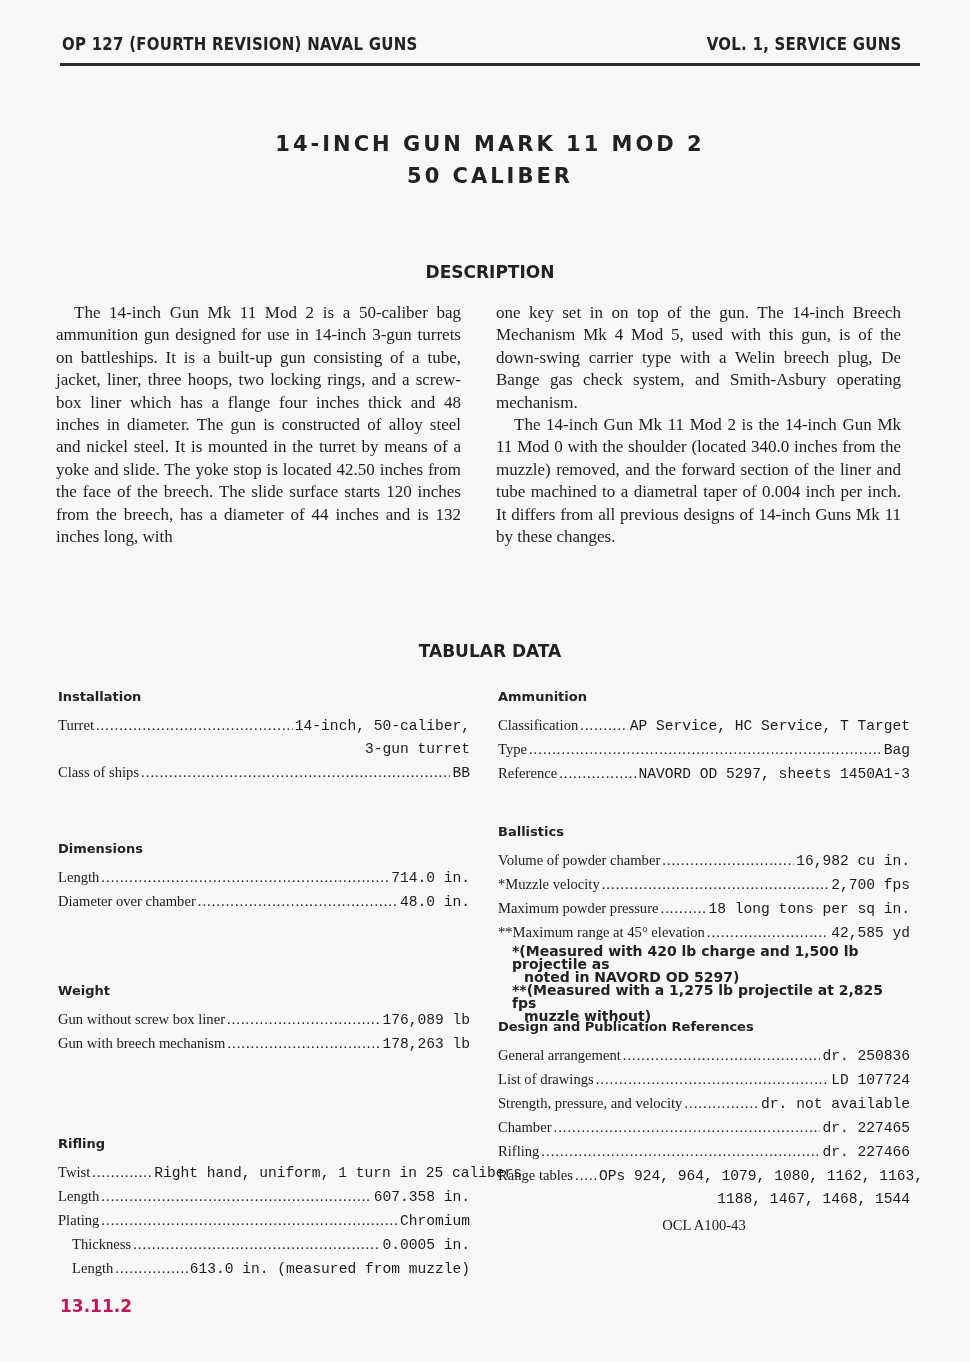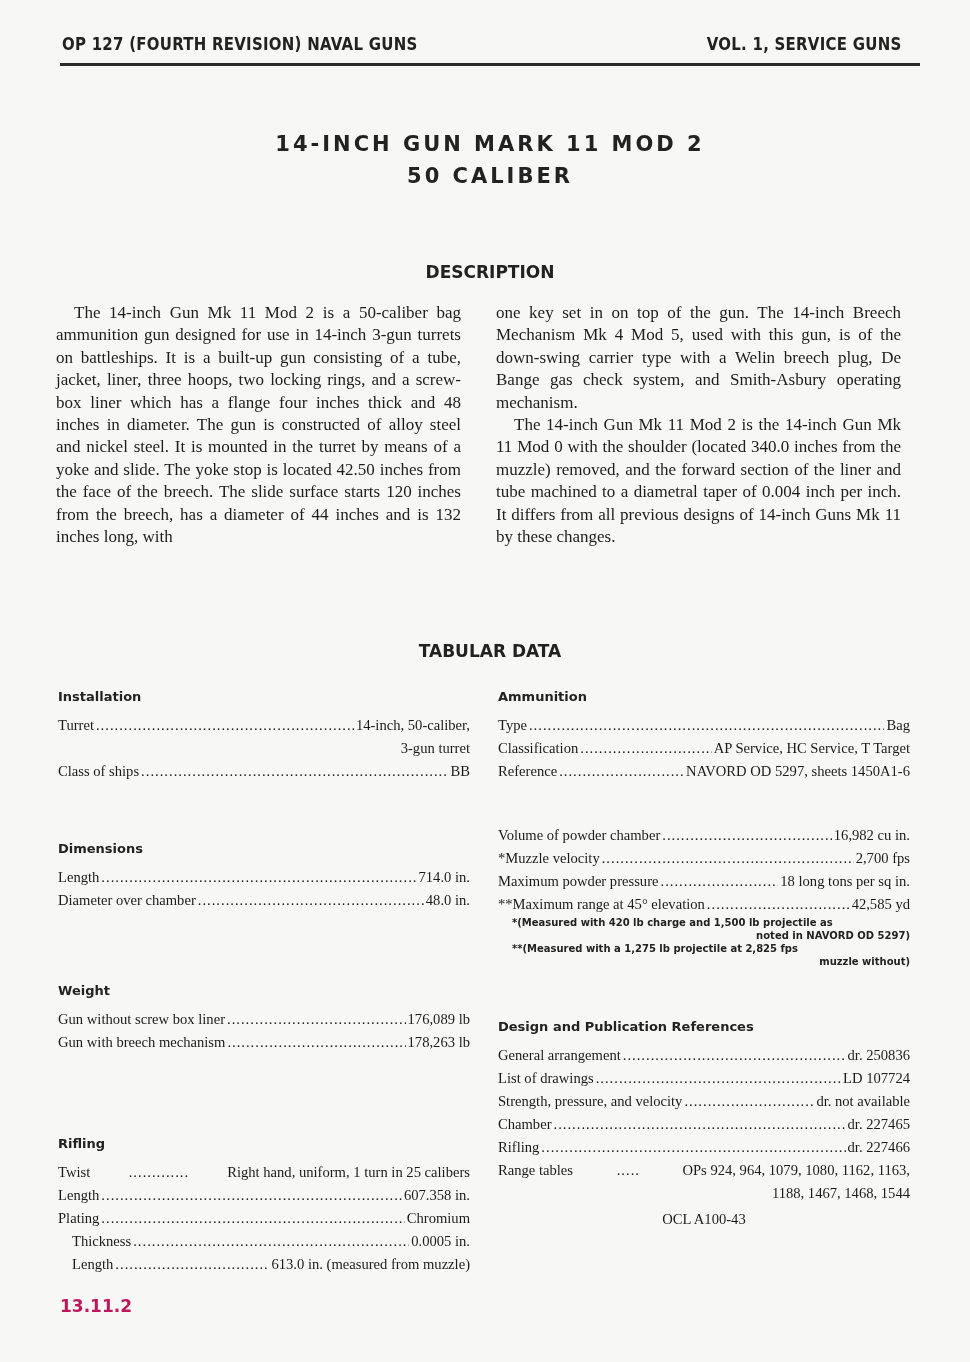--- a/index.html
+++ b/index.html
@@ -50,29 +50,29 @@
       justify-content: space-between;
     }
     .row .lbl { flex: 0 0 auto; }
     .row .dots {
       flex: 1 1 auto; overflow: hidden; margin: 0 2px;
     }
     .row .dots::before {
       content: "........................................................................................................................................";
       letter-spacing: 1px;
     }
-    .row .val { flex: 0 0 auto; }
+    .row .val { flex: 0 0 auto; font-family: Liberation Mono, monospace; }
     .row.cont { justify-content: flex-end; }
     .row.ind { padding-left: 14px; }
     .note {
       font-family: "DejaVu Sans", "Liberation Sans", sans-serif;
-      font-weight: bold; font-size: 10px; line-height: 13px; padding-left: 14px;
+      font-weight: bold; font-size: 14px; line-height: 13px; padding-left: 14px;
       color: #222;
     }
-    .note .cont { padding-left: 12px; display: block; text-align: right; }
+    .note .cont { padding-left: 12px; display: block; }
     .ocl { text-align: center; font-size: 14.6px; margin-top: 6px; }
     .pageno {
       position: absolute; left: 60px; top: 1296px;
       font-family: "DejaVu Sans", "Liberation Sans", sans-serif;
       font-weight: bold; font-size: 17px; color: #be185d;
     }
   </style>
 </head>
 <body>
 
@@ -169,37 +169,38 @@
   <div class="row ind">
     <span class="lbl">Length</span>
       <span class="dots"></span>
       <span class="val">613.0 in. (measured from muzzle)</span>
   </div>
 </div>
 
 <div class="col" style="left:498px; top:689px;">
   <div class="sub">Ammunition</div>
   <div class="row">
+    <span class="lbl">Classification</span>
+      <span class="dots"></span>
+      <span class="val">AP Service, HC Service, T Target</span>
+  </div>
+  <div class="row">
     <span class="lbl">Type</span>
       <span class="dots"></span>
       <span class="val">Bag</span>
   </div>
   <div class="row">
-    <span class="lbl">Classification</span>
-      <span class="dots"></span>
-      <span class="val">AP Service, HC Service, T Target</span>
-  </div>
-  <div class="row">
     <span class="lbl">Reference</span>
       <span class="dots"></span>
-      <span class="val">NAVORD OD 5297, sheets 1450A1-6</span>
+      <span class="val">NAVORD OD 5297, sheets 1450A1-3</span>
   </div>
 </div>
 
 <div class="col" style="left:498px; top:824px;">
+  <div class="sub">Ballistics</div>
   <div class="row">
     <span class="lbl">Volume of powder chamber</span>
       <span class="dots"></span>
       <span class="val">16,982 cu in.</span>
   </div>
   <div class="row">
     <span class="lbl">*Muzzle velocity</span>
       <span class="dots"></span>
       <span class="val">2,700 fps</span>
   </div>

